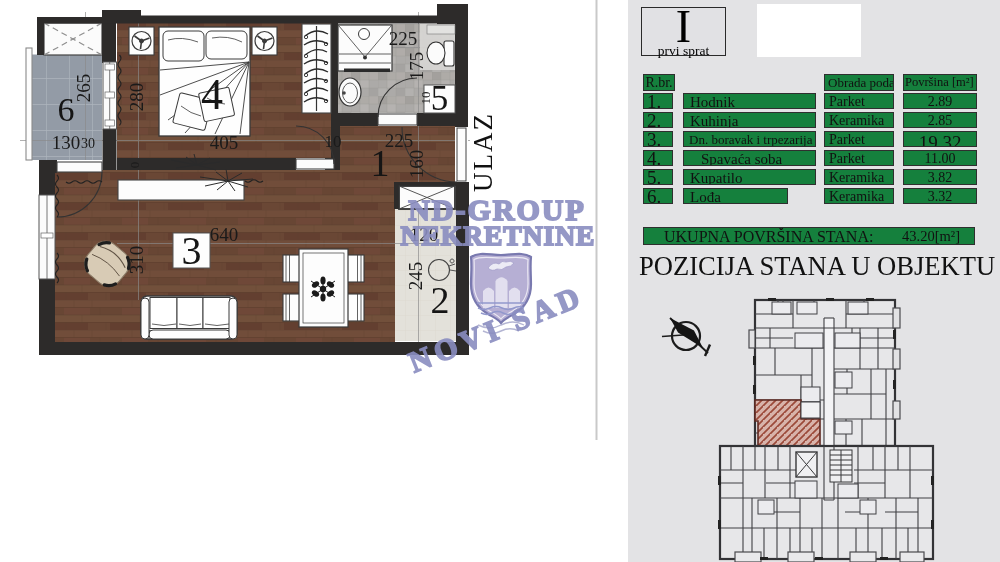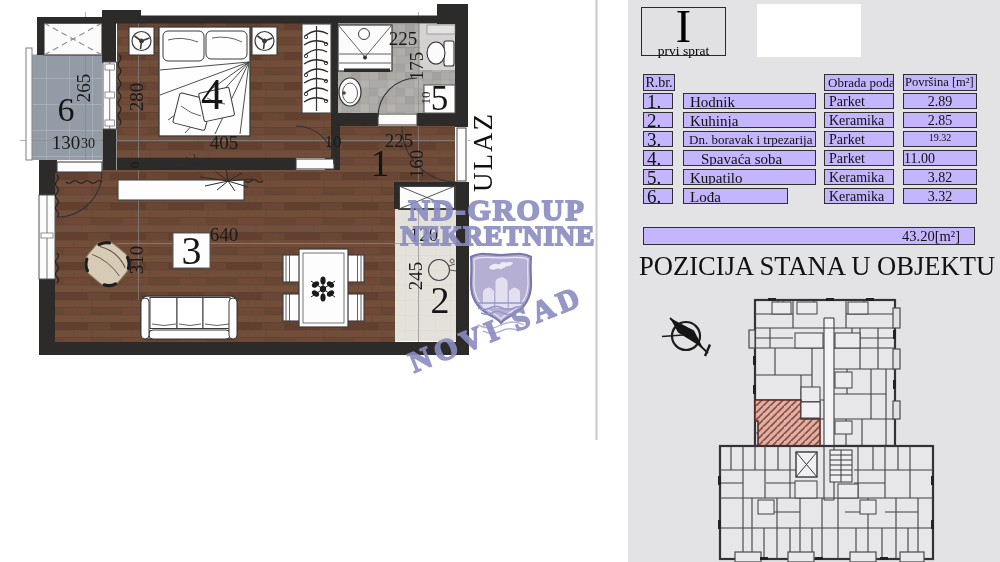--- a/index.html
+++ b/index.html
@@ -1,20 +1,20 @@
 <!DOCTYPE html>
 <html><head>
 <meta charset="utf-8">
 <style>
 html,body{margin:0;padding:0;width:1000px;height:562px;background:#fff;overflow:hidden;
 font-family:"Liberation Serif",serif;}
 .abs{position:absolute;}
 #panel{position:absolute;left:628px;top:0;width:372px;height:562px;background:#e3e3e5;}
 .bx{position:absolute;border:1px solid #2a2a2a;background:#e1e1e4;box-sizing:border-box;}
-.cell{position:absolute;border:1px solid #2f2f2f;background:#c4b5fd;box-sizing:border-box;
+.cell{position:absolute;border:1px solid #2f2f2f;background:#15803d;box-sizing:border-box;
 font-size:15px;color:#111;white-space:nowrap;overflow:hidden;}
 </style>
 </head>
 <body>
 
 <svg id="plan" class="abs" style="left:0;top:0" width="628" height="562" viewBox="0 0 628 562">
 <defs>
 <pattern id="wood" width="58" height="30" patternUnits="userSpaceOnUse">
  <rect width="58" height="30" fill="#624130"></rect>
  <rect y="0" width="58" height="7.5" fill="#714d3a"></rect>
@@ -381,38 +381,39 @@
 <div class="cell" style="left:275px;top:93px;width:74px;height:16px;text-align:center;font-size:14px;">2.89</div>
 
 <div class="cell" style="left:15px;top:112px;width:30px;height:16px;font-size:19px;line-height:15px;padding-left:3px;">2.</div>
 <div class="cell" style="left:55px;top:112px;width:133px;height:16px;padding-left:6px;">Kuhinja</div>
 <div class="cell" style="left:196px;top:112px;width:70px;height:16px;padding-left:4px;font-size:14px;">Keramika</div>
 <div class="cell" style="left:275px;top:112px;width:74px;height:16px;text-align:center;font-size:14px;">2.85</div>
 
 <div class="cell" style="left:15px;top:131px;width:30px;height:16px;font-size:19px;line-height:15px;padding-left:3px;">3.</div>
 <div class="cell" style="left:55px;top:131px;width:133px;height:16px;padding-left:5px;font-size:13px;">Dn. boravak i trpezarija</div>
 <div class="cell" style="left:196px;top:131px;width:70px;height:16px;padding-left:4px;font-size:14px;">Parket</div>
-<div class="cell" style="left:275px;top:131px;width:74px;height:16px;text-align:center;font-size:10px;">19.32</div>
+<div class="cell" style="left:275px;top:131px;width:74px;height:16px;text-align:center;font-size:19px;">19.32</div>
 
 <div class="cell" style="left:15px;top:150px;width:30px;height:16px;font-size:19px;line-height:15px;padding-left:3px;">4.</div>
 <div class="cell" style="left:55px;top:150px;width:133px;height:16px;padding-left:17px;">Spavaća soba</div>
 <div class="cell" style="left:196px;top:150px;width:70px;height:16px;padding-left:4px;font-size:14px;">Parket</div>
-<div class="cell" style="left:275px;top:150px;width:74px;height:16px;font-size:14px;">11.00</div>
+<div class="cell" style="left:275px;top:150px;width:74px;height:16px;text-align:center;font-size:14px;">11.00</div>
 
 <div class="cell" style="left:15px;top:169px;width:30px;height:16px;font-size:19px;line-height:15px;padding-left:3px;">5.</div>
 <div class="cell" style="left:55px;top:169px;width:133px;height:16px;padding-left:6px;">Kupatilo</div>
 <div class="cell" style="left:196px;top:169px;width:70px;height:16px;padding-left:4px;font-size:14px;">Keramika</div>
 <div class="cell" style="left:275px;top:169px;width:74px;height:16px;text-align:center;font-size:14px;">3.82</div>
 
 <div class="cell" style="left:15px;top:188px;width:30px;height:16px;font-size:19px;line-height:15px;padding-left:3px;">6.</div>
 <div class="cell" style="left:55px;top:188px;width:105px;height:16px;padding-left:6px;">Lođa</div>
 <div class="cell" style="left:196px;top:188px;width:70px;height:16px;padding-left:4px;font-size:14px;">Keramika</div>
 <div class="cell" style="left:275px;top:188px;width:74px;height:16px;text-align:center;font-size:14px;">3.32</div>
 
 <div class="cell" style="left:15px;top:227px;width:332px;height:18px;font-size:16px;">
+ <span style="padding-left:20px;">UKUPNA POVRŠINA STANA:</span>
  <span style="position:absolute;right:14px;font-size:14.5px;">43.20[m²]</span>
 </div>
 
 <div style="position:absolute;left:11px;top:250px;width:400px;font-size:28px;color:#111;
 white-space:nowrap;transform:scaleX(0.95);transform-origin:left;">POZICIJA STANA U OBJEKTU</div>
 
 <svg id="bld" class="abs" style="left:0;top:285px" width="372" height="277" viewBox="628 285 372 277">
 
 <g stroke="#1c1c1c" fill="none">
 <circle cx="686" cy="336" r="14" stroke-width="2.2"></circle>

